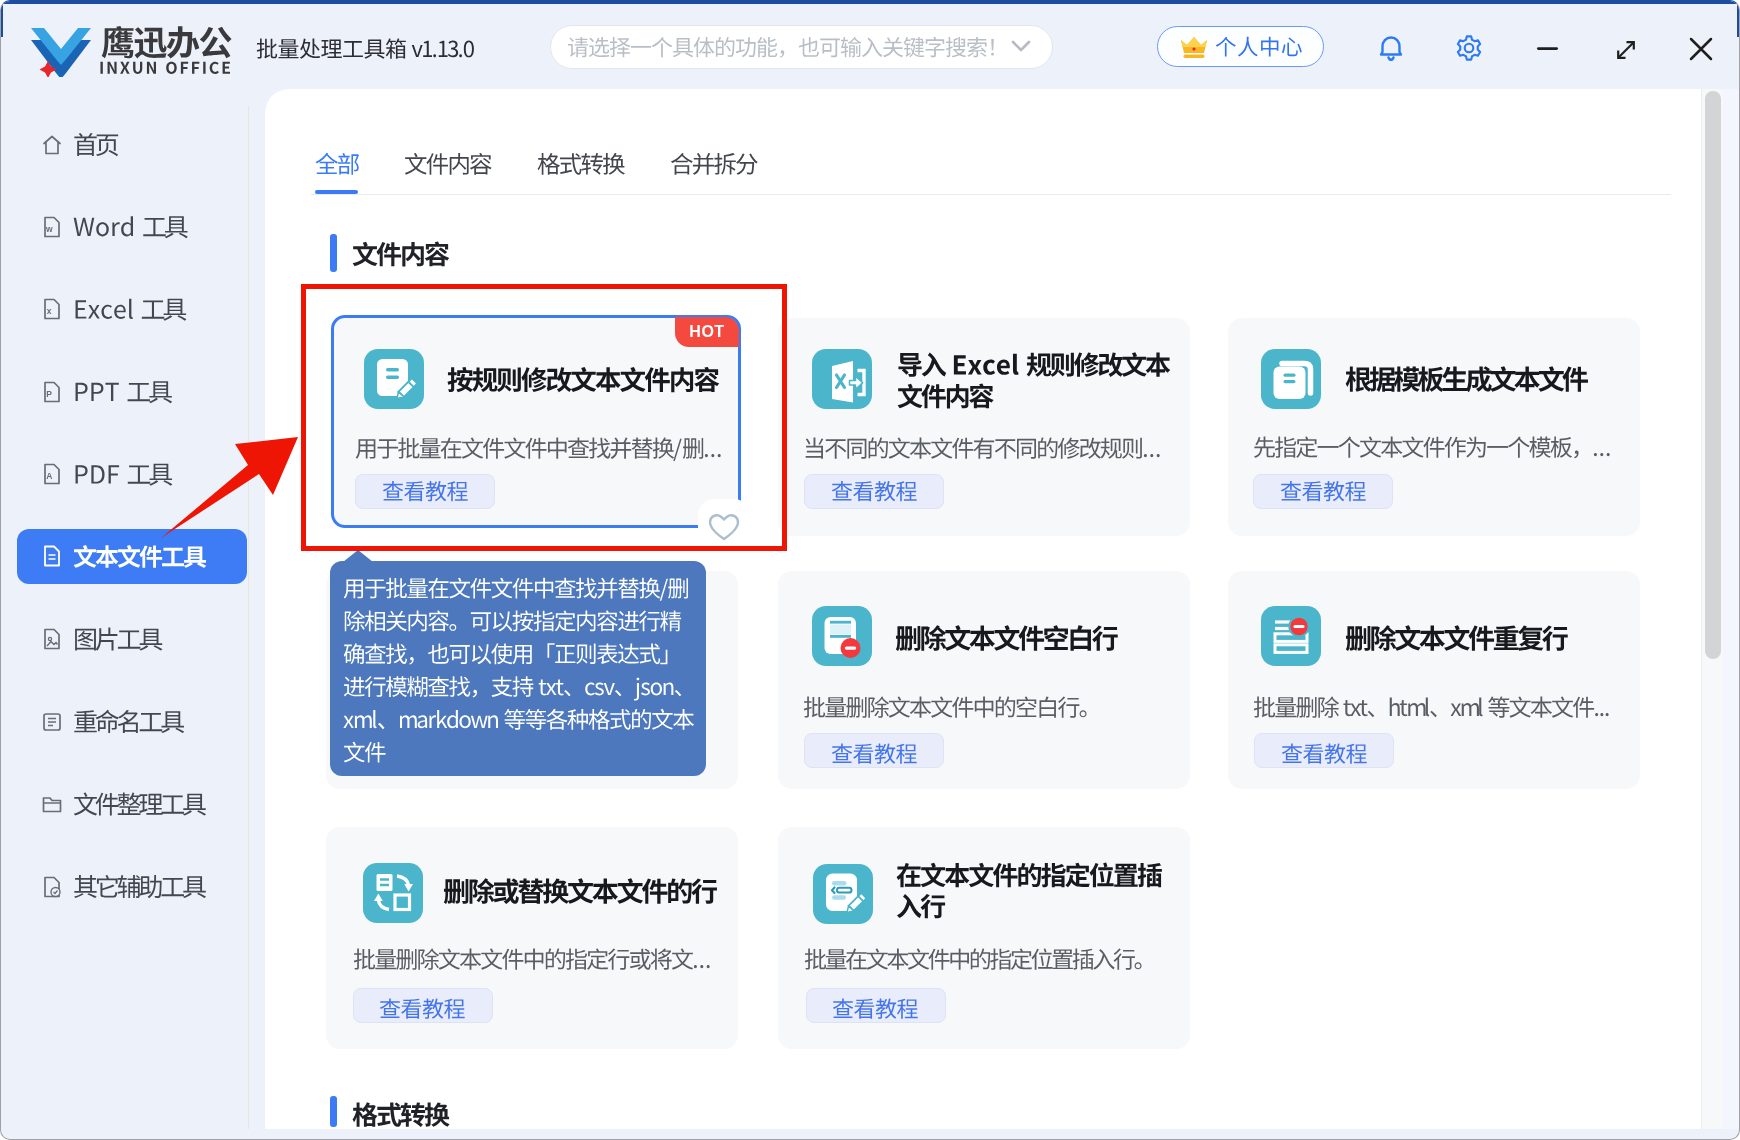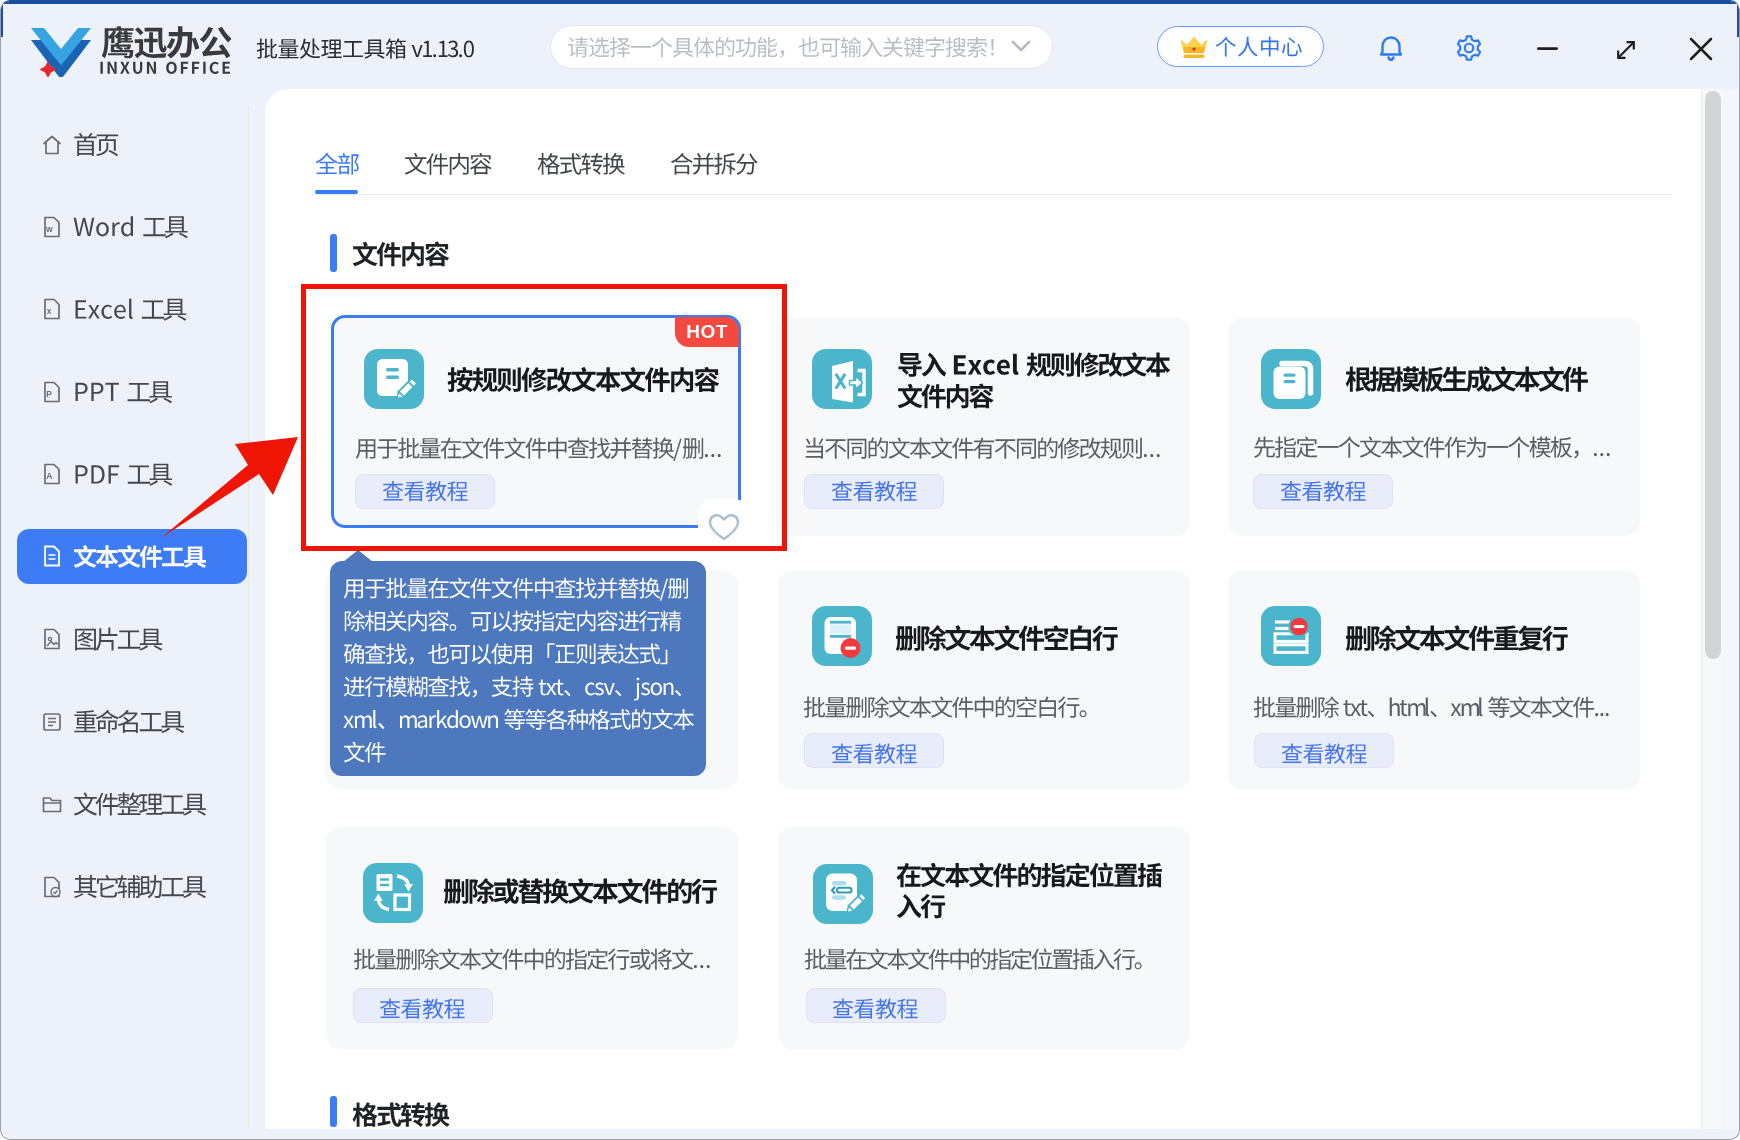--- a/index.html
+++ b/index.html
@@ -14,21 +14,21 @@
 .pill{position:absolute;border-radius:12px}
 #active{left:16px;top:528px;width:230px;height:55px;background:#3d7cf5}
 #search{position:absolute;left:549px;top:24px;width:503px;height:44px;background:#fff;border:1px solid #e2e5ec;border-radius:22px}
 #vip{position:absolute;left:1156px;top:25px;width:167px;height:41px;background:#fdfeff;border:1px solid #6a99f8;border-radius:21px}
 #tabline{position:absolute;left:310px;top:193px;width:1360px;height:1px;background:#e8ebef}
 #tabu{position:absolute;left:314px;top:189px;width:43px;height:4px;background:#3b7cf6;border-radius:2px}
 .hbar{position:absolute;left:329px;width:7px;height:38px;background:#3b7cf5;border-radius:3px}
 .card{position:absolute;width:412px;background:#f7f8fa;border-radius:14px}
 .btn{position:absolute;width:140px;height:35px;background:#e9edfb;border:1px solid #dde2f5;border-radius:8px;z-index:31}
 #card1{left:330px;top:314px;width:410px;height:213px;background:#f7f8fa;border:3px solid #3a7cf6;border-radius:14px;position:absolute}
-#hot{position:absolute;left:674px;top:316px;width:64px;height:30px;background:#f4493e;border-radius:0 14px 0 14px;z-index:32;color:#fff;font-weight:bold;font-size:19px;text-align:center;line-height:30px;font-family:"Liberation Sans",sans-serif;letter-spacing:.5px}
+#hot{position:absolute;left:674px;top:316px;width:64px;height:30px;background:#f4493e;border-radius:0 14px 0 14px;z-index:32;color:#fff;font-weight:bold;font-size:16px;text-align:center;line-height:30px;font-family:"Liberation Sans",sans-serif;letter-spacing:.5px}
 #redrect{position:absolute;left:300px;top:283px;width:486px;height:267px;border:5px solid #ee1505;z-index:45}
 #tip{position:absolute;left:329px;top:560px;width:376px;height:215px;background:#4d78bd;border-radius:12px;z-index:36}
 #tiptri{position:absolute;left:342px;top:549px;width:0;height:0;border-left:15px solid transparent;border-right:15px solid transparent;border-bottom:12px solid #4d78bd;z-index:36}
 </style></head><body>
 <div id="win">
  <div id="content"></div>
  <div id="sep"></div>
  <div id="track"></div>
     <div id="rstrip"></div>
     <div id="thumb"></div>

